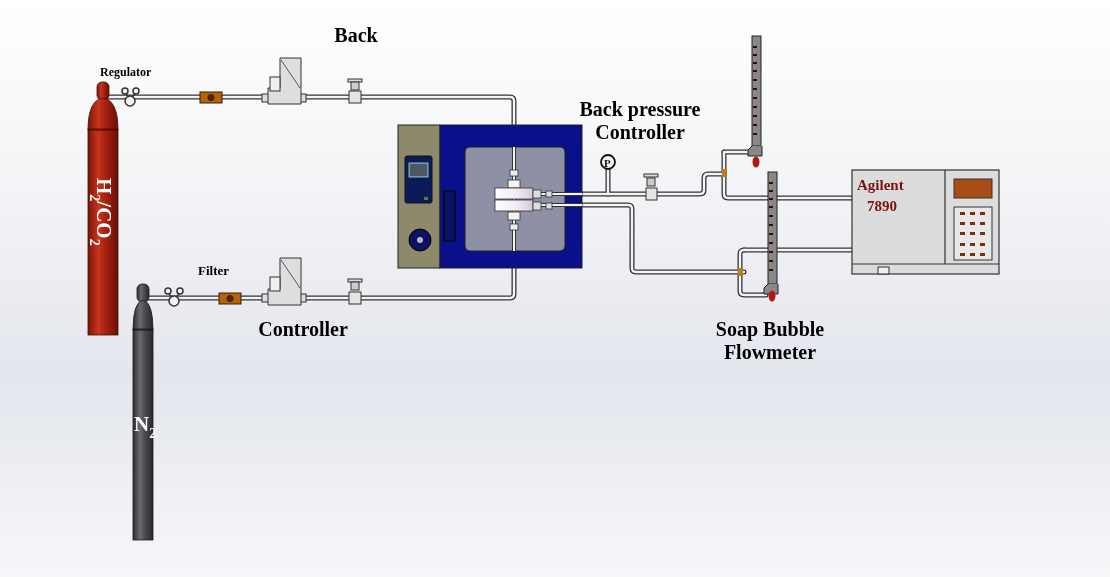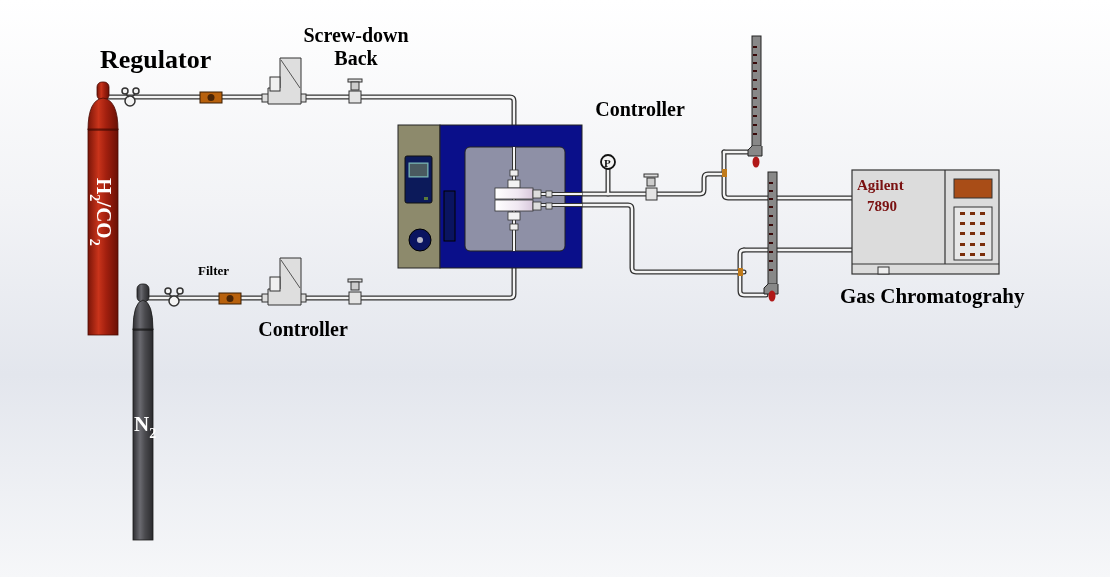--- a/index.html
+++ b/index.html
@@ -251,26 +251,29 @@
       <rect x="960" y="253" width="5" height="3"></rect>
           <rect x="970" y="253" width="5" height="3"></rect>
           <rect x="980" y="253" width="5" height="3"></rect>
     </g>
     <text x="857" y="190" font-size="15" fill="#7a1010">Agilent</text>
     <text x="867" y="211" font-size="15" fill="#7a1010">7890</text>
   </g>
 </svg>
 
 
-<div class="lbl" style="left:100px;top:48px;font-size:26px;">Regulator</div>
+<div class="lbl" style="left:100px;top:61px;font-size:12px;">Regulator</div>
 <div class="lbl" style="left:300px;top:24px;width:112px;font-size:20px;">
-  <div>Screw-down</div>
   <div>Back</div>
 </div>
 <div class="lbl" style="left:560px;top:98px;width:160px;font-size:20px;">
+  <div>Back pressure</div>
   <div>Controller</div>
 </div>
 <div class="lbl" style="left:198px;top:259px;font-size:13px;">Filter</div>
 <div class="lbl" style="left:243px;top:318px;width:120px;font-size:20px;">
   <div>Controller</div>
 </div>
-<div class="lbl" style="left:840px;top:285px;font-size:21px;">Gas Chromatograhy</div>
+<div class="lbl" style="left:700px;top:318px;width:140px;font-size:20px;">
+  <div>Soap Bubble</div>
+  <div>Flowmeter</div>
+</div>
 </div>
 
 </body></html>

